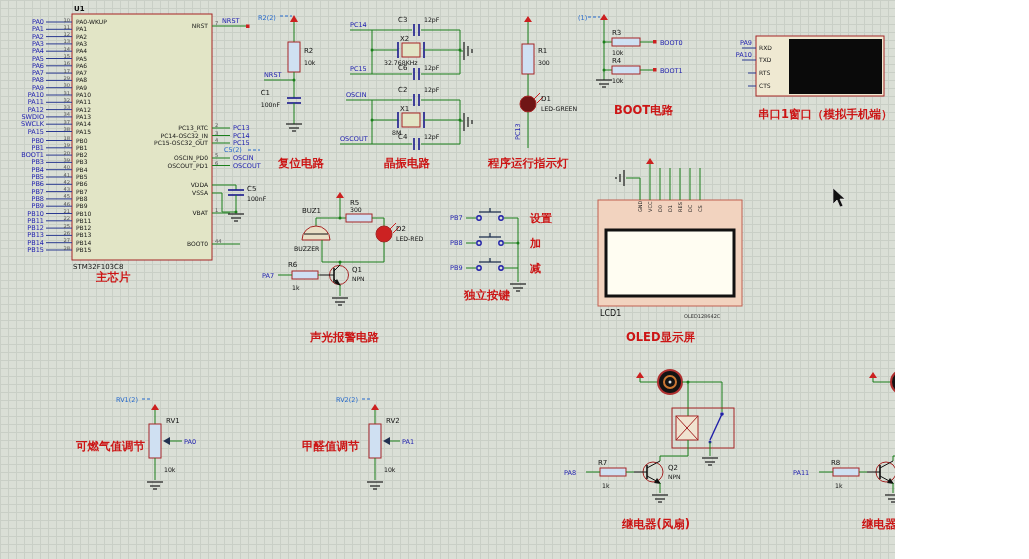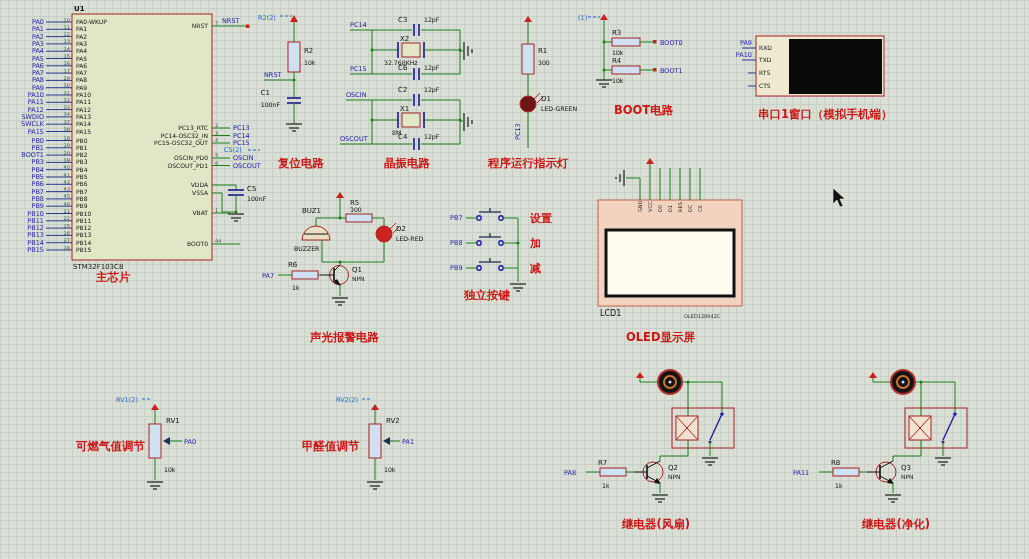--- a/index.html
+++ b/index.html
@@ -1,16 +1,16 @@
 <!DOCTYPE html>
 <html><head>
 <meta charset="utf-8">
 <style>
   html,body{margin:0;padding:0;}
-  .canvas{position:relative;width:1029px;height:559px;overflow:hidden;
+  .canvas{position:relative;width:895px;height:559px;overflow:hidden;
     background-color:#dadfd6;
     background-image:linear-gradient(#c9cfc6 1px,transparent 1px),
                      linear-gradient(90deg,#c9cfc6 1px,transparent 1px);
     background-size:8px 8px;text-align:center;}
   svg{position:absolute;left:0;top:0;}
   text{font-family:"DejaVu Sans","Liberation Sans",sans-serif;}
   .t6{font-size:6px;fill:#151515}
   .t5{font-size:5px;fill:#222}
   .pn{font-size:5.2px;fill:#555}
   .net{font-size:6.5px;fill:#2222b0}

